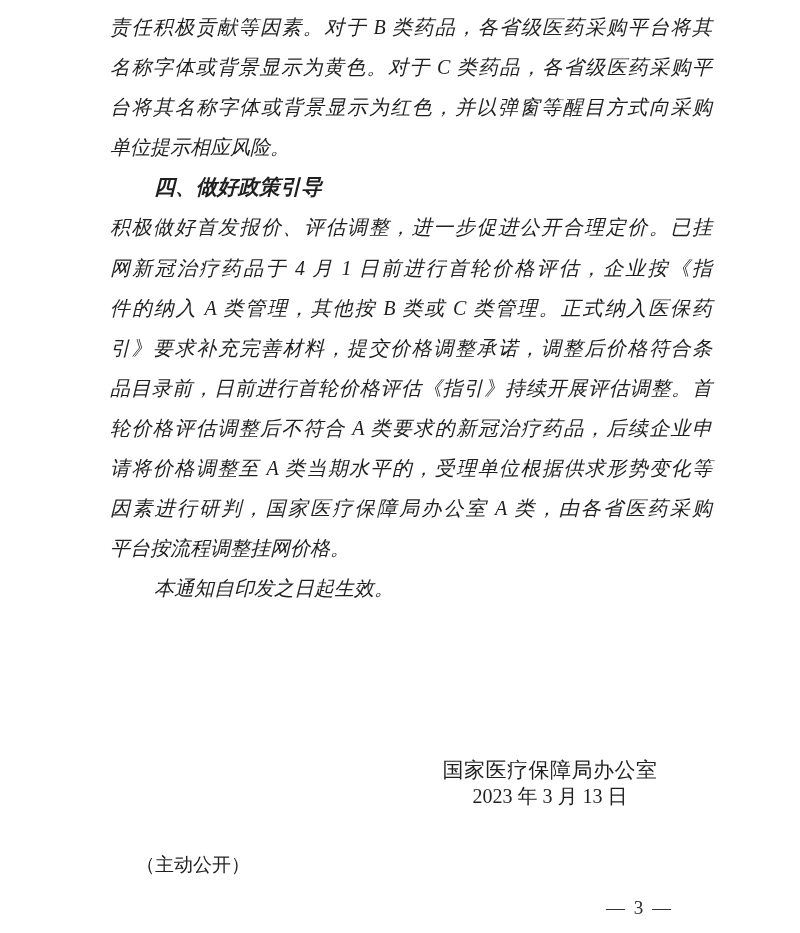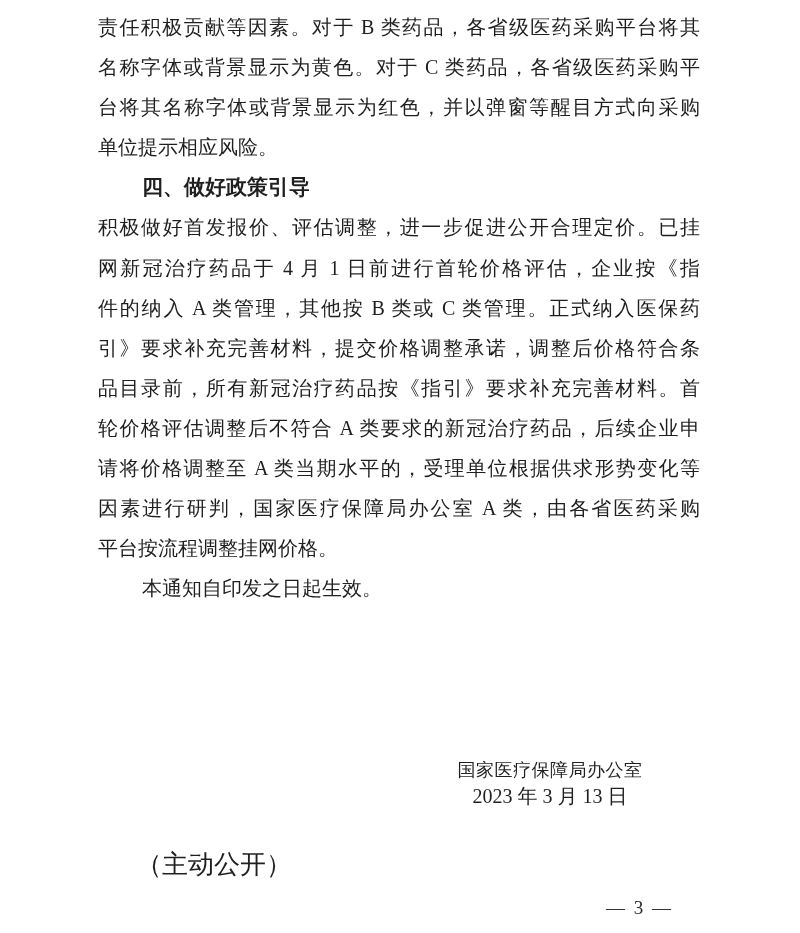--- a/index.html
+++ b/index.html
@@ -11,23 +11,24 @@
     position: relative;
     width: 800px;
     height: 933px;
     background: #ffffff;
     overflow: hidden;
     font-family: "Liberation Serif", serif;
     color: #1f1f1f;
   }
   .text-block {
     position: absolute;
-    left: 98px;
+    left: 110px;
     top: 7px;
     width: 602px;
+    font-style: italic;
   }
   .line {
     height: 40.1px;
     line-height: 40.1px;
     font-size: 20px;
     text-align: justify;
     text-align-last: justify;
     white-space: nowrap;
   }
   .line.end {
@@ -45,35 +46,35 @@
     text-align-last: left;
   }
   .signature {
     position: absolute;
     left: 300px;
     top: 757px;
     width: 500px;
     text-align: center;
   }
   .sig-issuer {
-    font-size: 18px;
+    font-size: 21px;
     line-height: 26px;
     height: 26px;
     letter-spacing: 0.5px;
   }
   .sig-date {
     font-size: 20px;
     line-height: 26px;
     height: 26px;
   }
   .disclosure {
     position: absolute;
     left: 136px;
     top: 852px;
-    font-size: 26px;
+    font-size: 19px;
     line-height: 26px;
   }
   .page-number {
     position: absolute;
     right: 127px;
     top: 896px;
     font-size: 19px;
     line-height: 24px;
     letter-spacing: 2px;
     color: #2a2a2a;
@@ -87,21 +88,21 @@
   <div class="text-block">
     <div class="line">责任积极贡献等因素。对于 B 类药品，各省级医药采购平台将其</div>
     <div class="line">名称字体或背景显示为黄色。对于 C 类药品，各省级医药采购平</div>
     <div class="line">台将其名称字体或背景显示为红色，并以弹窗等醒目方式向采购</div>
     <div class="line end">单位提示相应风险。</div>
     <div class="line heading indent">四、做好政策引导</div>
     <div class="line">积极做好首发报价、评估调整，进一步促进公开合理定价。已挂</div>
     <div class="line">网新冠治疗药品于 4 月 1 日前进行首轮价格评估，企业按《指</div>
     <div class="line">件的纳入 A 类管理，其他按 B 类或 C 类管理。正式纳入医保药</div>
     <div class="line">引》要求补充完善材料，提交价格调整承诺，调整后价格符合条</div>
-    <div class="line">品目录前，所有新冠治疗药品按《指引》要求补充完善材料。首</div>
+    <div class="line">品目录前，日前进行首轮价格评估《指引》持续开展评估调整。首</div>
     <div class="line">轮价格评估调整后不符合 A 类要求的新冠治疗药品，后续企业申</div>
     <div class="line">请将价格调整至 A 类当期水平的，受理单位根据供求形势变化等</div>
     <div class="line">因素进行研判，国家医疗保障局办公室 A 类，由各省医药采购</div>
     <div class="line end">平台按流程调整挂网价格。</div>
     <div class="line end indent">本通知自印发之日起生效。</div>
   </div>
 
   <div class="signature">
     <div class="sig-issuer">国家医疗保障局办公室</div>
     <div class="sig-date">2023 年 3 月 13 日</div>

